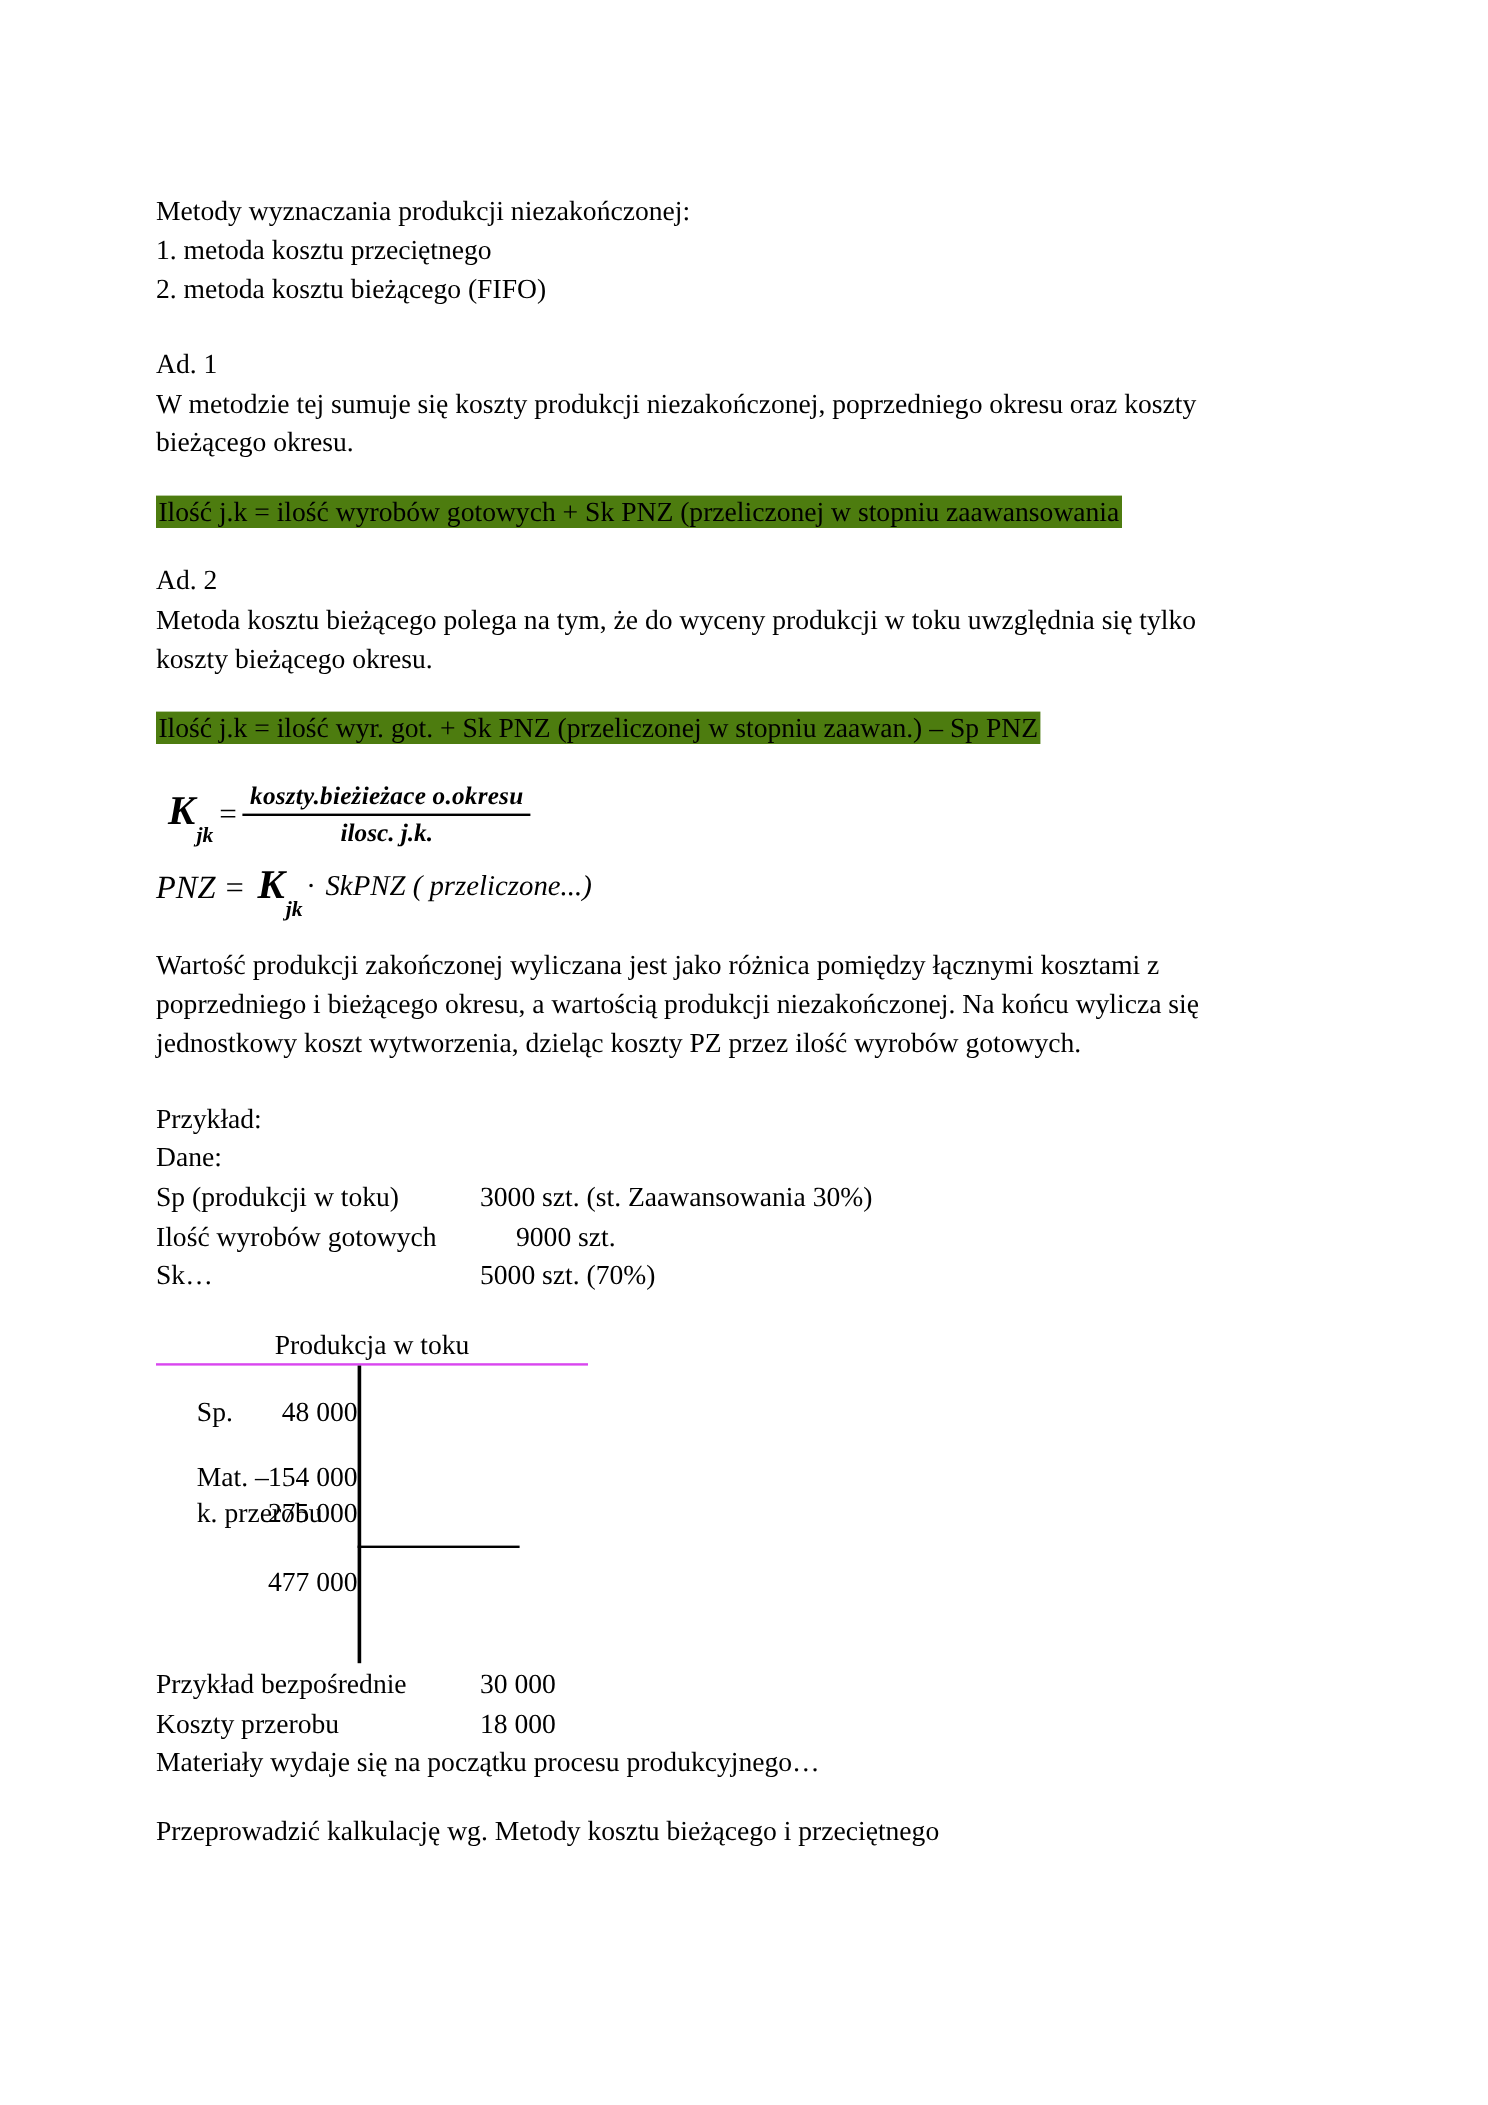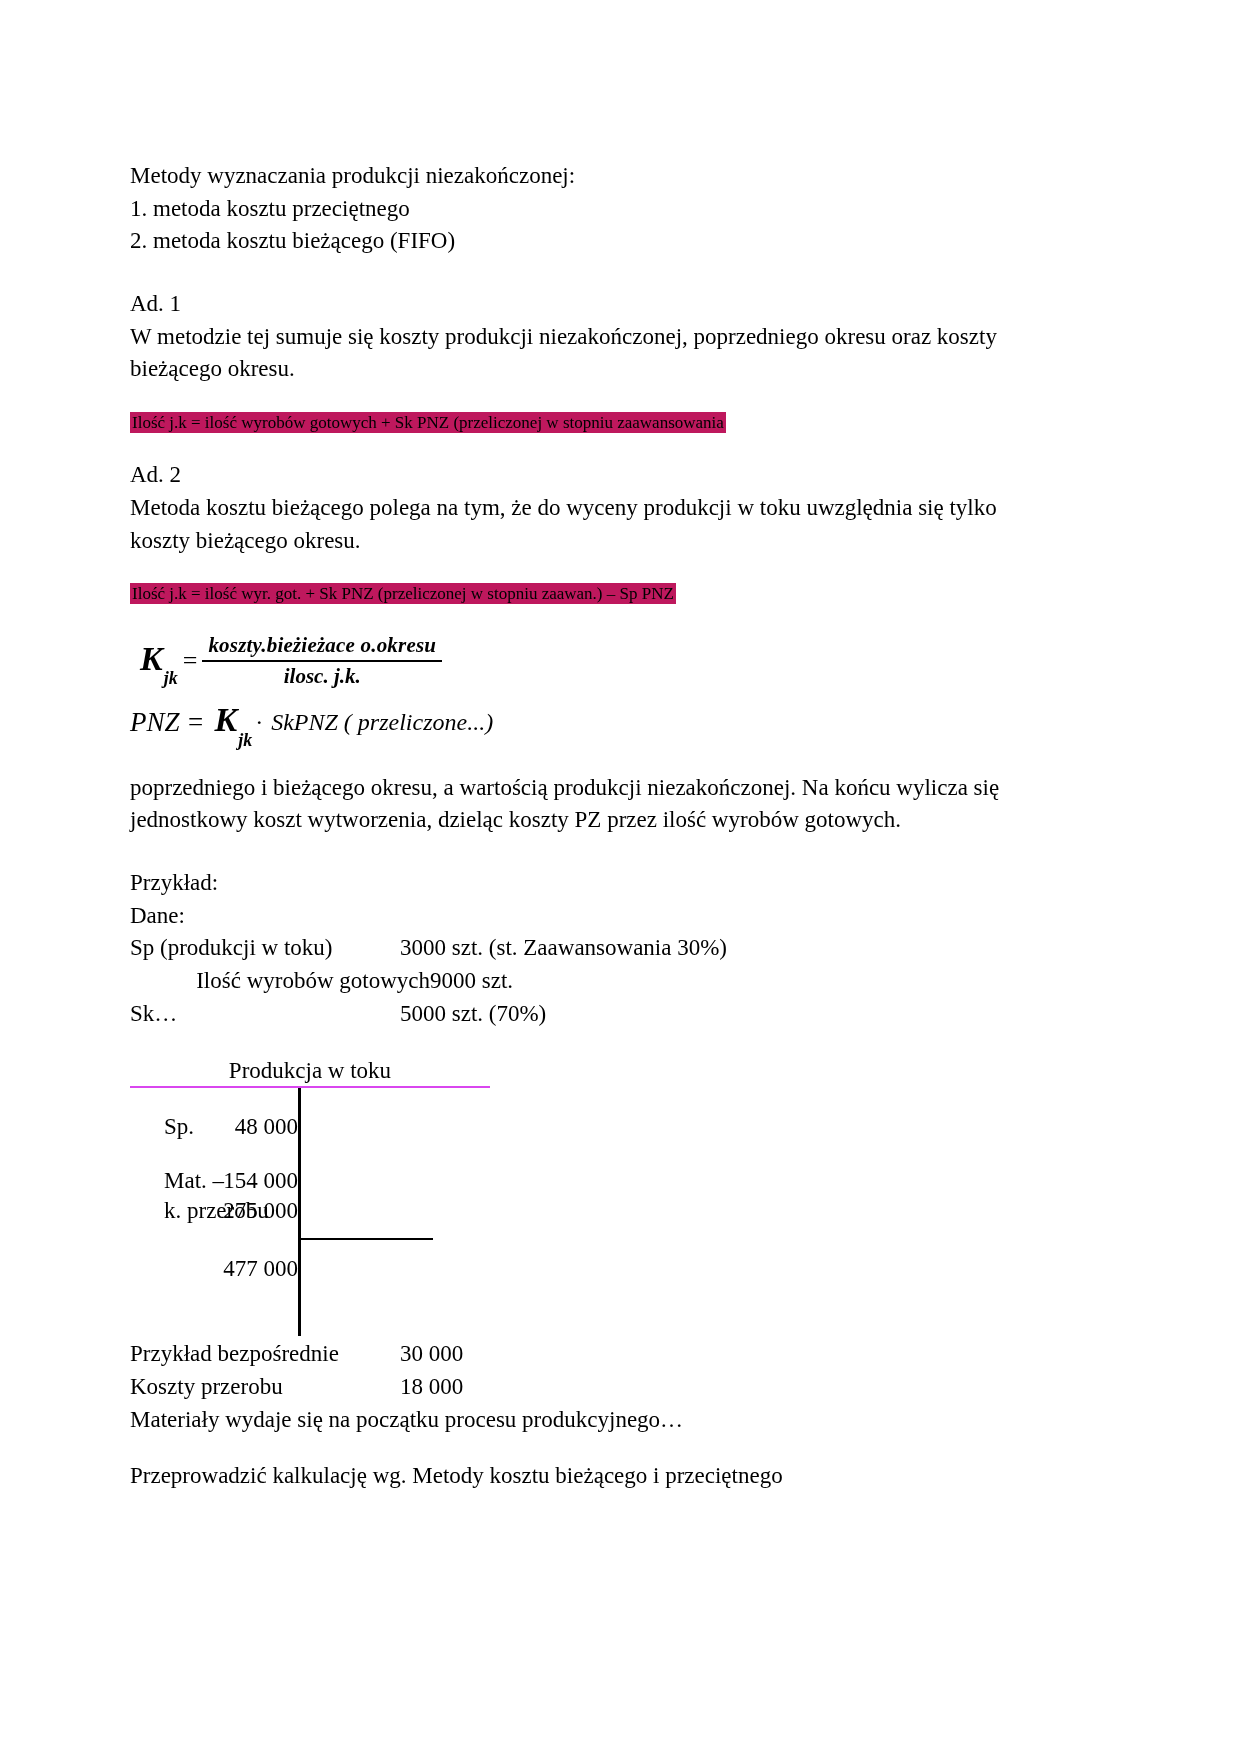--- a/index.html
+++ b/index.html
@@ -31,24 +31,24 @@
     line-height: 1.35;
   }
   .gap-lg { height: 30px; }
   .gap-md { height: 24px; }
   p.blk {
     margin: 0;
     font-size: 23px;
     line-height: 1.42;
   }
   .hl {
-    background: #be185d;
+    background: #4d7c0f;
     display: inline;
     padding: 1px 2px;
-    font-size: 17px;
+    font-size: 23px;
     line-height: 1.5;
   }
   .hl-row {
     margin: 0;
   }
   
   .formula-wrap {
     margin-top: 26px;
     margin-left: 0px;
   }
@@ -113,21 +113,21 @@
     font-size: 24px;
     margin: 0 4px;
   }
   
   .data-row {
     display: flex;
     font-size: 23px;
     line-height: 1.42;
   }
   .data-row .c1 { width: 270px; }
-  .data-row .c1w { width: 300px; text-align: right; }
+  .data-row .c1w { width: 300px; }
   
   .t-account {
     position: relative;
     margin-top: 28px;
     height: 280px;
   }
   .t-head {
     position: absolute;
     left: 0;
     top: 0;
@@ -217,20 +217,21 @@
     <div class="pnz-line">
       <span class="pnz-label">PNZ =</span>
       <span class="k-sym" style="margin-left:10px;">K<span class="k-sub">jk</span></span>
       <span class="dot">·</span>
       <span class="pnz-rest">SkPNZ ( przeliczone...)</span>
     </div>
   </div>
 
   <div class="gap-lg"></div>
 
+  <p class="blk">Wartość produkcji zakończonej wyliczana jest jako różnica pomiędzy łącznymi kosztami z</p>
   <p class="blk">poprzedniego i bieżącego okresu, a wartością produkcji niezakończonej. Na końcu wylicza się</p>
   <p class="blk">jednostkowy koszt wytworzenia, dzieląc koszty PZ przez ilość wyrobów gotowych.</p>
 
   <div class="gap-lg"></div>
 
   <p class="blk">Przykład:</p>
   <p class="blk">Dane:</p>
 
   <div class="data-row">
     <span class="c1">Sp (produkcji w toku)</span>

